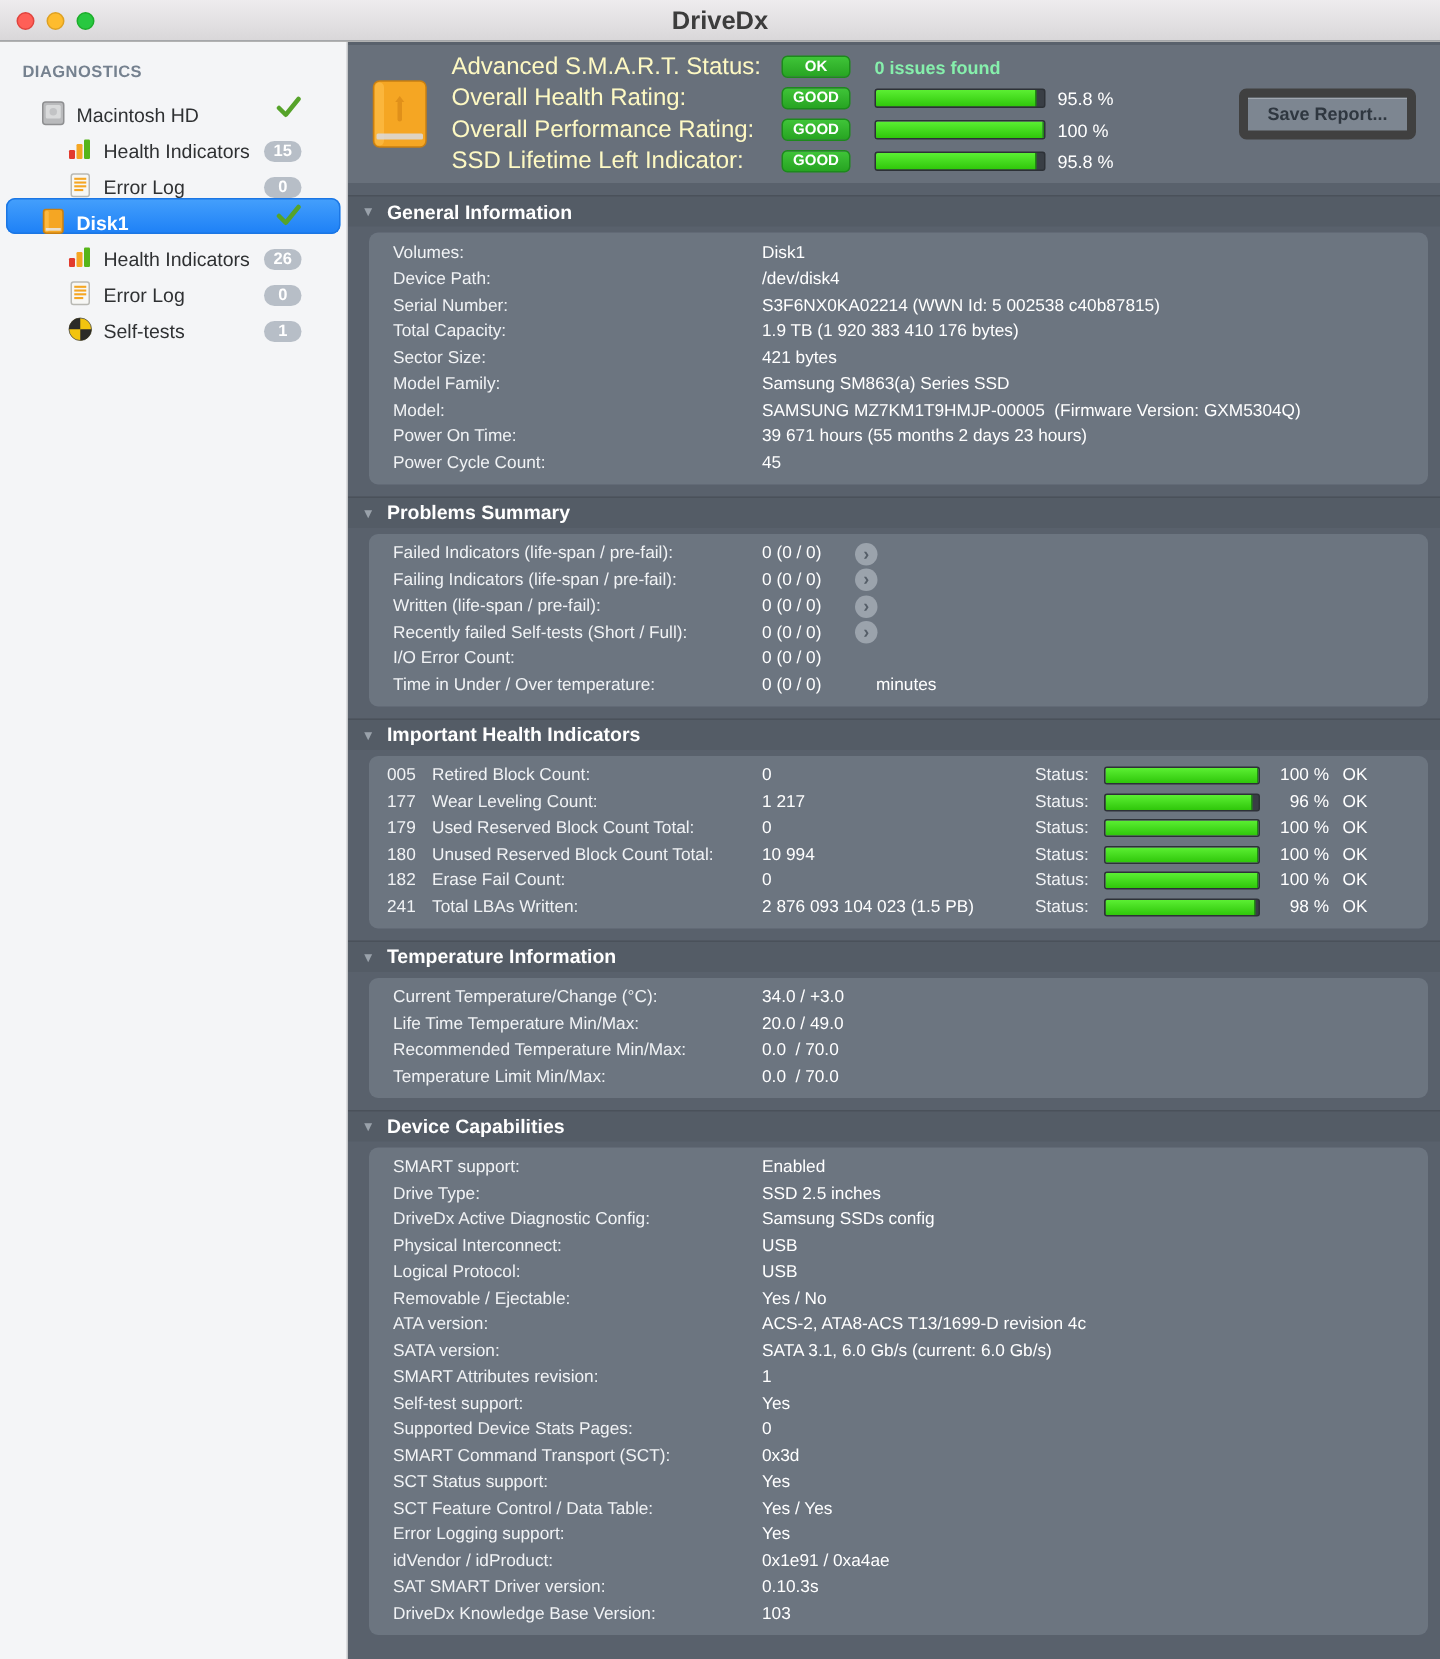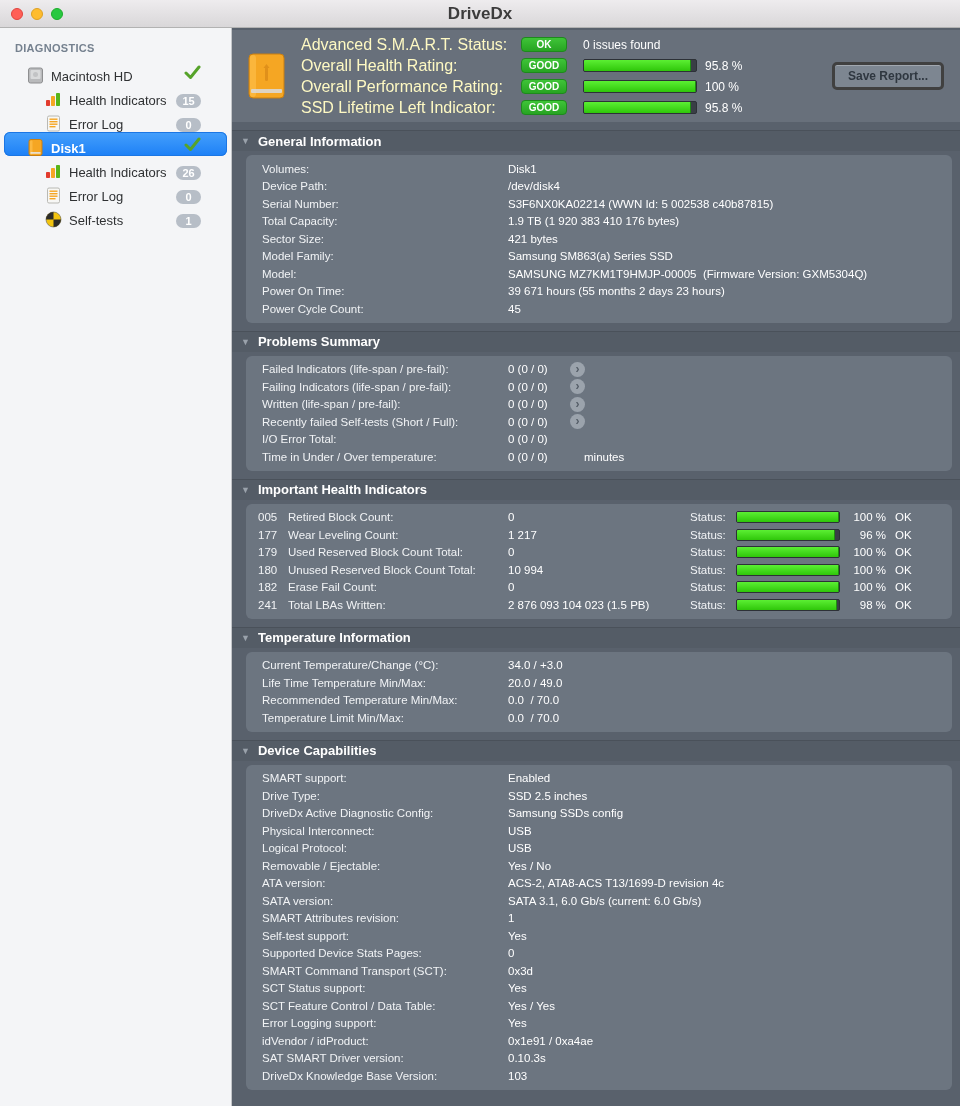--- a/index.html
+++ b/index.html
@@ -43,28 +43,28 @@
   .summary { height:92px; background:#68707b; margin-top:2px;
     display:flex; align-items:center; padding:0 16px; }
   .big-drive { width:37px; height:46px; margin-right:16px; flex-shrink:0; }
   .sum-rows { display:flex; flex-direction:column; gap:1px; }
   .sum-row { height:20px; display:flex; align-items:center; }
   .sum-label { width:220px; font-size:16px; font-weight:normal; color:#fef9c3; }
   .badge { width:46px; height:15px; border-radius:4px; text-align:center;
     background:linear-gradient(#3fc438,#27a422); border:1px solid #1d8a1c;
     color:#fff; font-size:10px; font-weight:bold; line-height:14px; flex-shrink:0; }
   .sum-third { margin-left:16px; display:flex; align-items:center; }
-  .sum-text { font-size:12px; color:#ffffff; }
+  .sum-text { font-size:12px; color:#86efac;font-weight:bold; }
   .pbar { width:114px; height:13px; background:#393e45; border:1px solid #2d3137;
     border-radius:2px; overflow:hidden; }
   .pbar .fill { height:100%; background:linear-gradient(#5bef33,#2fc70a);
     border-right:1px solid #1f8d10; }
   .pct { font-size:12px; color:#fff; margin-left:8px; white-space:pre; }
   .save-btn { margin-left:auto; padding:4px 13px; font-size:12px; font-weight:bold;
-    color:#2f3740; background:#7d8691; border:3px solid #404040; border-radius:5px;
+    color:#2f3740; background:#7d8691; border:6px solid #404040; border-radius:5px;
     box-shadow:inset 0 1px 0 rgba(255,255,255,.28); cursor:default; }
 
   .section-header { margin-top:8px; height:21px; background:#545c66;
     border-top:1px solid #4a515a; display:flex; align-items:center; padding-left:9px; }
   .tri { font-size:9px; color:#9aa2ab; margin-right:8px; }
   .sec-title { font-size:13px; font-weight:bold; color:#fff; }
   .panel { margin:4px 8px 0 14px; background:#6c7580; border-radius:6px;
     padding:5px 0; }
   .row { height:17.5px; display:flex; align-items:center; font-size:11.5px;
     color:#f1f3f5; padding-left:16px; }
@@ -317,21 +317,21 @@
             <span class="kv-label">Written (life-span / pre-fail):</span>
             <span class="pr-value">0 (0 / 0)</span>
             <span class="arrow-btn">›</span>
           </div>
           <div class="row">
             <span class="kv-label">Recently failed Self-tests (Short / Full):</span>
             <span class="pr-value">0 (0 / 0)</span>
             <span class="arrow-btn">›</span>
           </div>
           <div class="row">
-            <span class="kv-label">I/O Error Total:</span>
+            <span class="kv-label">I/O Error Count:</span>
             <span class="pr-value">0 (0 / 0)</span>
           </div>
           <div class="row">
             <span class="kv-label">Time in Under / Over temperature:</span>
             <span class="pr-value">0 (0 / 0)</span>
             <span class="pr-suffix">minutes</span>
           </div>
         </div>
         <div class="section-header">
           <span class="tri">▼</span>

